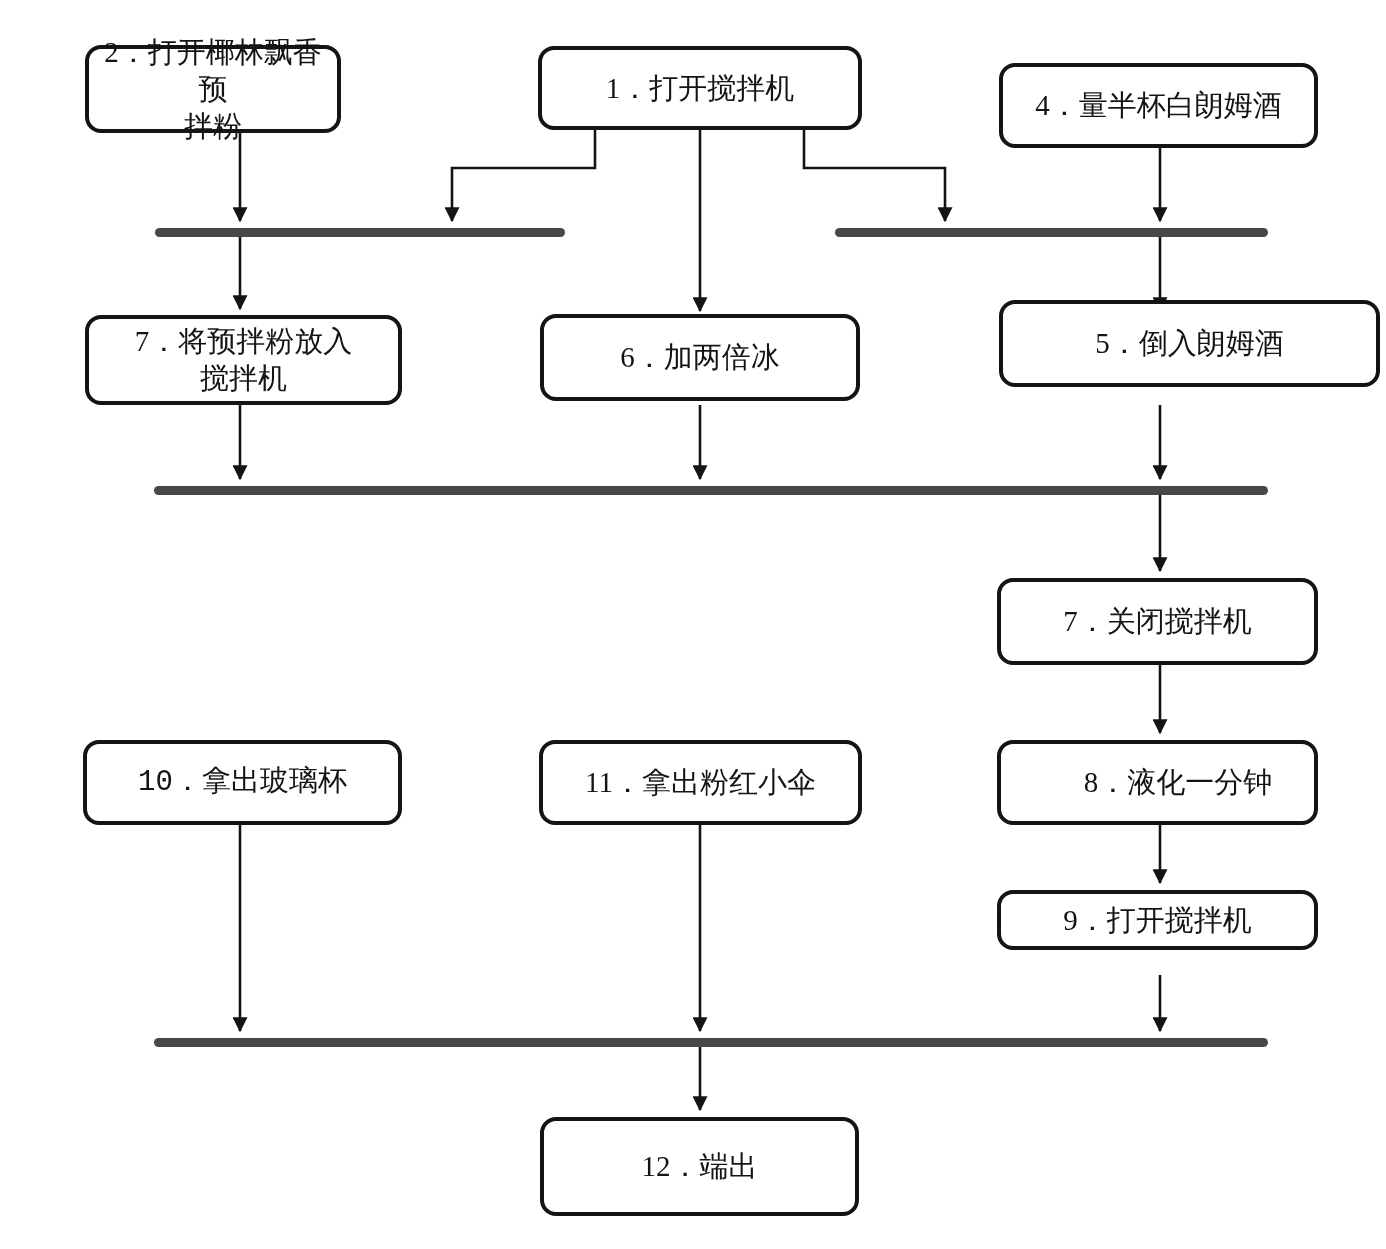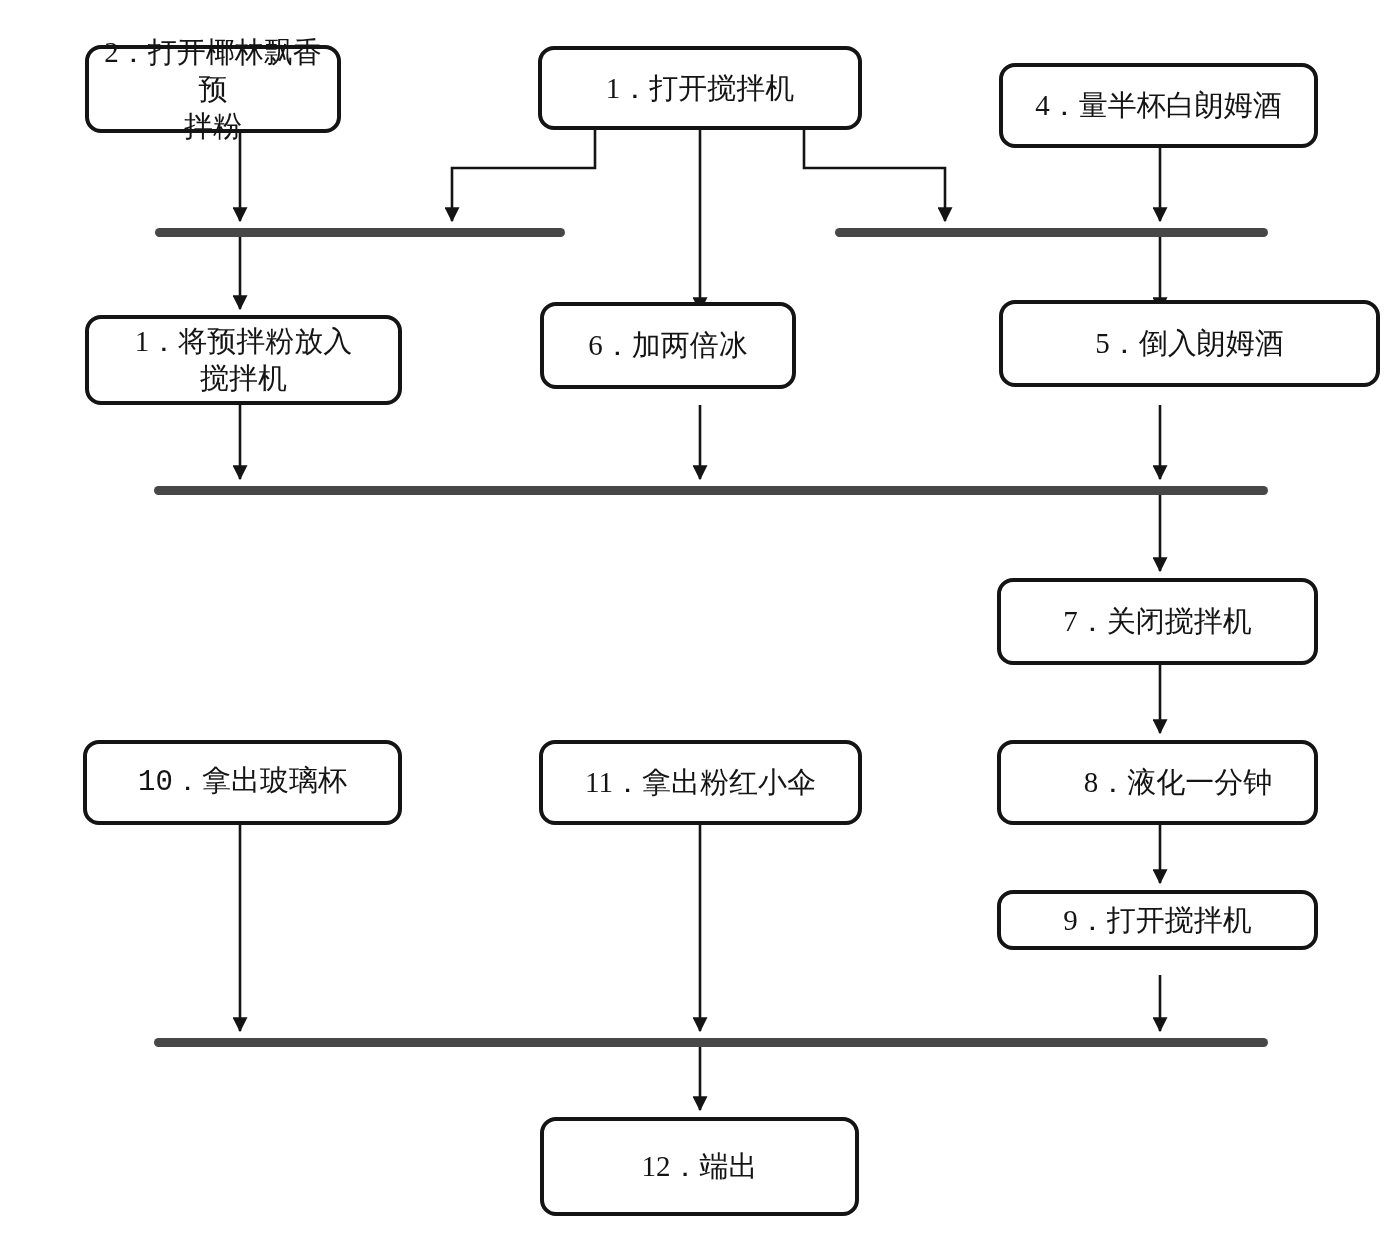--- a/index.html
+++ b/index.html
@@ -89,33 +89,33 @@
   <div class="node" style="left:538px; top:46px; width:324px; height:84px;">
     <span>1．打开搅拌机</span>
   </div>
 
   <div class="node" style="left:85px; top:45px; width:256px; height:88px;">
     <span>2．打开椰林飘香预
 拌粉</span>
   </div>
 
   <div class="node" style="left:85px; top:315px; width:317px; height:90px;">
-    <span>1．将预拌粉放入
+    <span>7．将预拌粉放入
 搅拌机</span>
   </div>
 
   <div class="node" style="left:999px; top:47px; width:319px; height:85px;margin-top:16px;">
     <span>4．量半杯白朗姆酒</span>
   </div>
 
   <div class="node" style="left:999px; top:300px; width:381px; height:87px;text-align:right;">
     <span>5．倒入朗姆酒</span>
   </div>
 
-  <div class="node" style="left:540px; top:302px; width:256px; height:87px;">
+  <div class="node" style="left:540px; top:314px; width:320px; height:87px;">
     <span>6．加两倍冰</span>
   </div>
 
   <div class="node" style="left:997px; top:578px; width:321px; height:87px;">
     <span>7．关闭搅拌机</span>
   </div>
 
   <div class="node" style="left:997px; top:740px; width:321px; height:85px;padding-left:41px;">
     <span>8．液化一分钟</span>
   </div>

